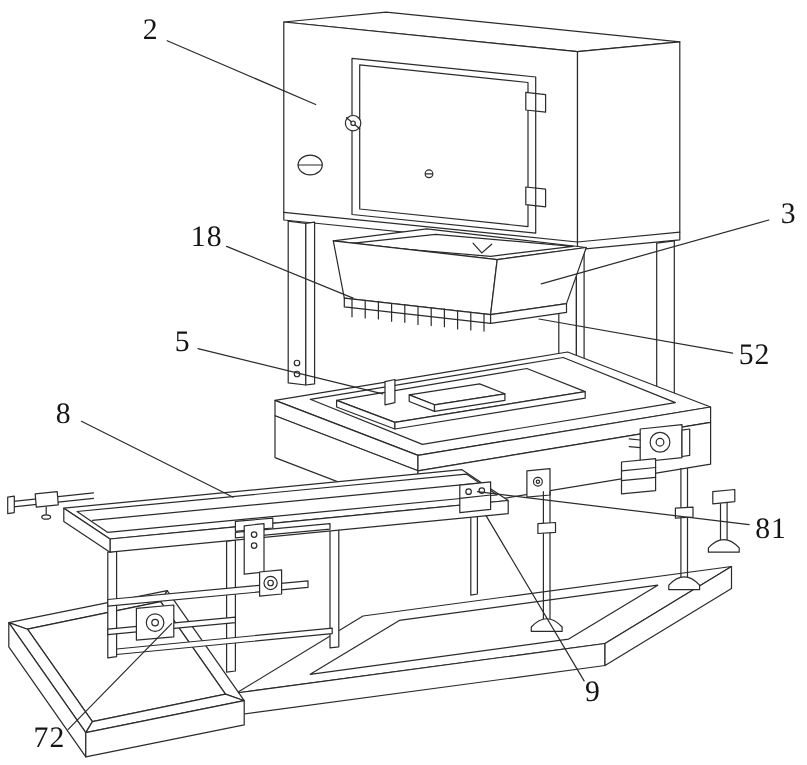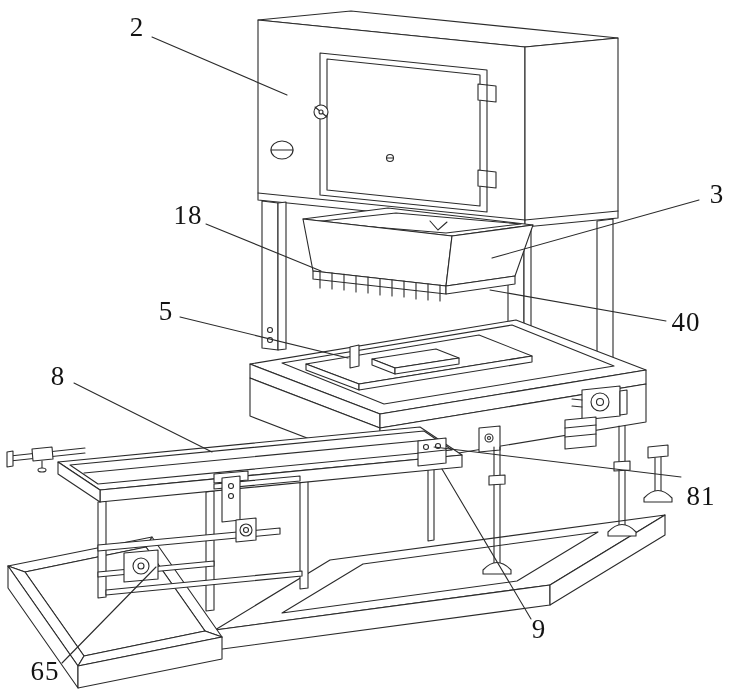--- a/index.html
+++ b/index.html
@@ -216,18 +216,18 @@
       <line class="leader" x1="666" y1="321" x2="490" y2="290"></line>
       <line class="leader" x1="681" y1="477" x2="434" y2="447"></line>
       <line class="leader" x1="531" y1="619" x2="442" y2="469"></line>
     </g>
   </svg>
 
   <div class="ref-label" style="left:137px;top:27px">2</div>
   <div class="ref-label" style="left:188px;top:215px">18</div>
   <div class="ref-label" style="left:166px;top:311px">5</div>
   <div class="ref-label" style="left:58px;top:376px">8</div>
-  <div class="ref-label" style="left:45px;top:671px">65</div>
+  <div class="ref-label" style="left:45px;top:671px">72</div>
   <div class="ref-label" style="left:717px;top:194px">3</div>
-  <div class="ref-label" style="left:686px;top:322px">40</div>
-  <div class="ref-label" style="left:701px;top:496px">81</div>
+  <div class="ref-label" style="left:686px;top:322px">52</div>
+  <div class="ref-label" style="left:701px;top:481px">81</div>
   <div class="ref-label" style="left:539px;top:629px">9</div>
 </div>
 
 </body></html>

